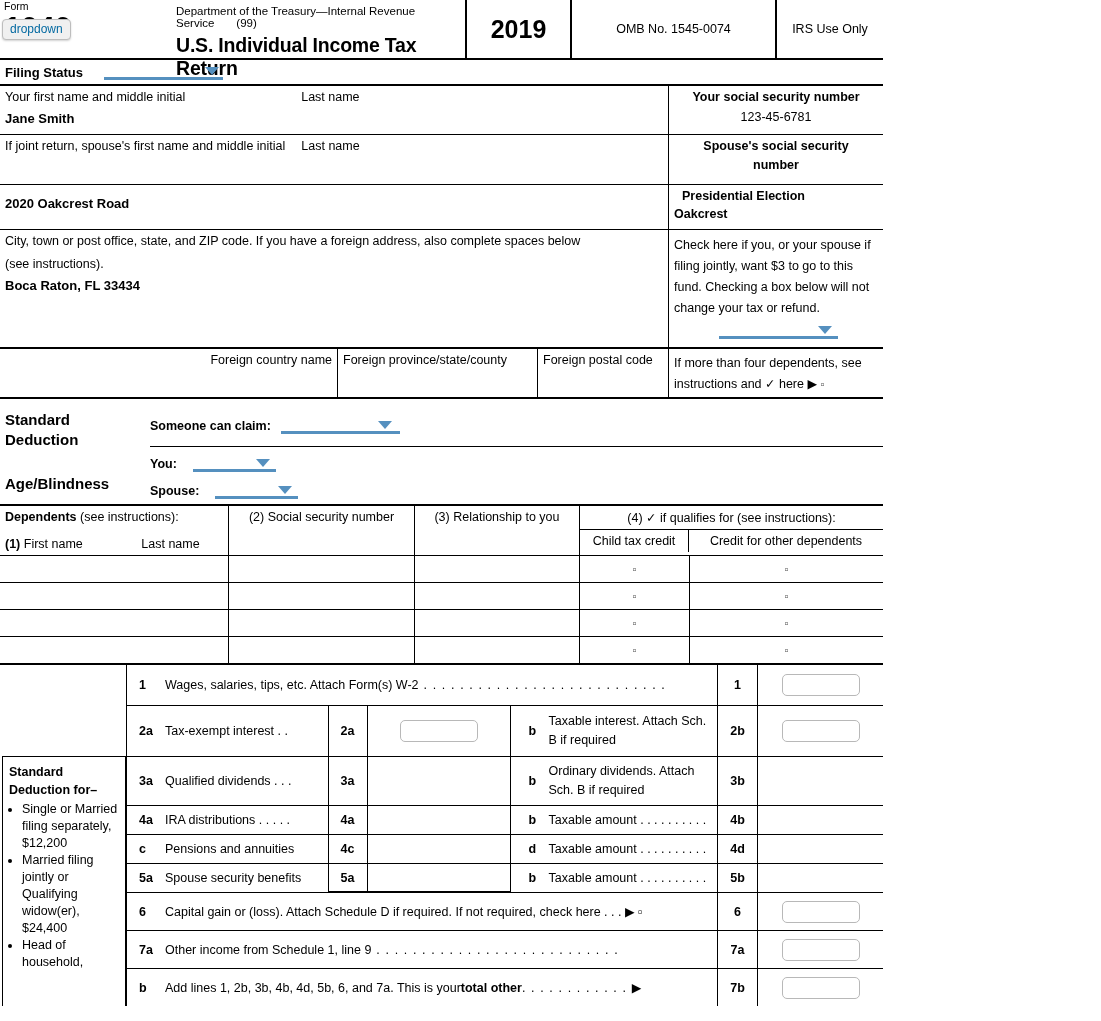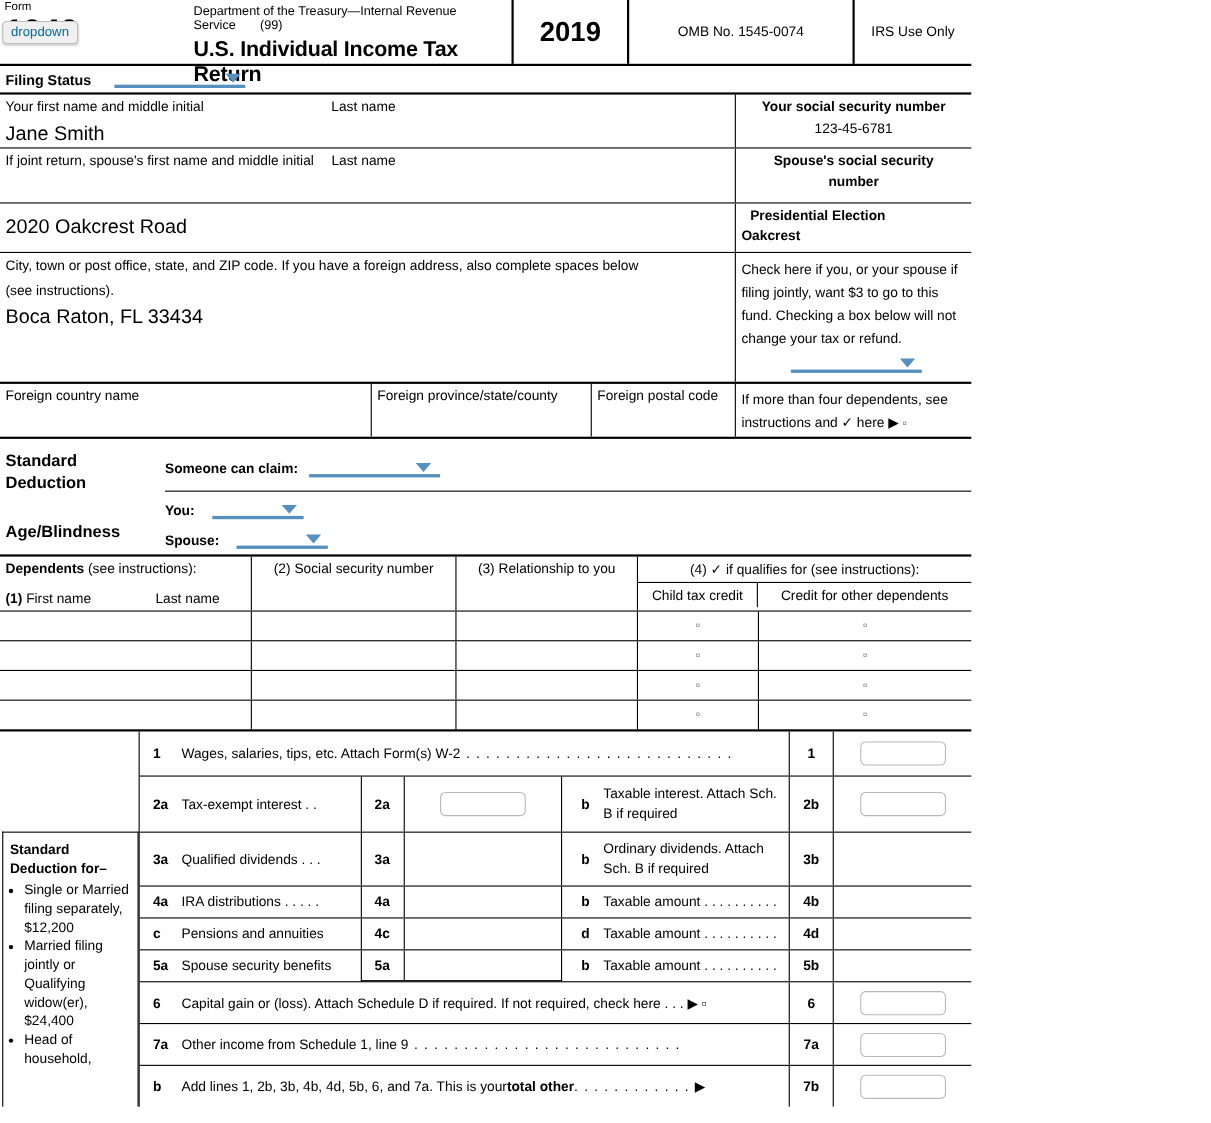--- a/index.html
+++ b/index.html
@@ -142,21 +142,21 @@
     box-sizing: border-box;
     border-right: 1.3px solid #000;
     padding: 4px 5px 4px 5px;
   }
   .nright {
     flex: 1;
     box-sizing: border-box;
     padding: 4px 5px 4px 5px;
   }
   .nleft .cap { font-size: 12.5px; }
-  .nleft .val { font-weight: normal; font-size: 18px; margin-top: 7px; }
+  .nleft .val { font-weight: bold; font-size: 13px; margin-top: 7px; }
   .capline { display: flex; }
   .capline .b { margin-left: 116px; }
   .apt { float: right; margin-right: 62px; }
   .ssn-hd { font-weight: bold; text-align: center; font-size: 12.5px; }
   .ssn-val { text-align: center; margin-top: 6px; font-size: 12.5px; }
   .pec-hd { font-weight: bold; font-size: 12.5px; }
   .pec-body { font-size: 12.5px; line-height: 21px; margin-top: 1px; }
 
   .r1 { height: 48px; }
   .r2 { height: 49px; }
@@ -170,21 +170,21 @@
     display: flex;
     border-bottom: 2.5px solid #000;
     height: 48px;
   }
   .fc {
     box-sizing: border-box;
     border-right: 1.3px solid #000;
     padding: 4px 5px;
     font-size: 12.5px;
   }
-  .fc1 { width: 338px; }
+  .fc1 { width: 338px; text-align: right; }
   .fc2 { width: 200px; }
   .fc3 { width: 131px; }
   .fc4 { flex: 1; border-right: none; line-height: 21px; }
 
   
   .sdblk { border-bottom: 2.5px solid #000; display: flex; }
   .sdlabels {
     width: 150px;
     box-sizing: border-box;
     padding-left: 5px;

